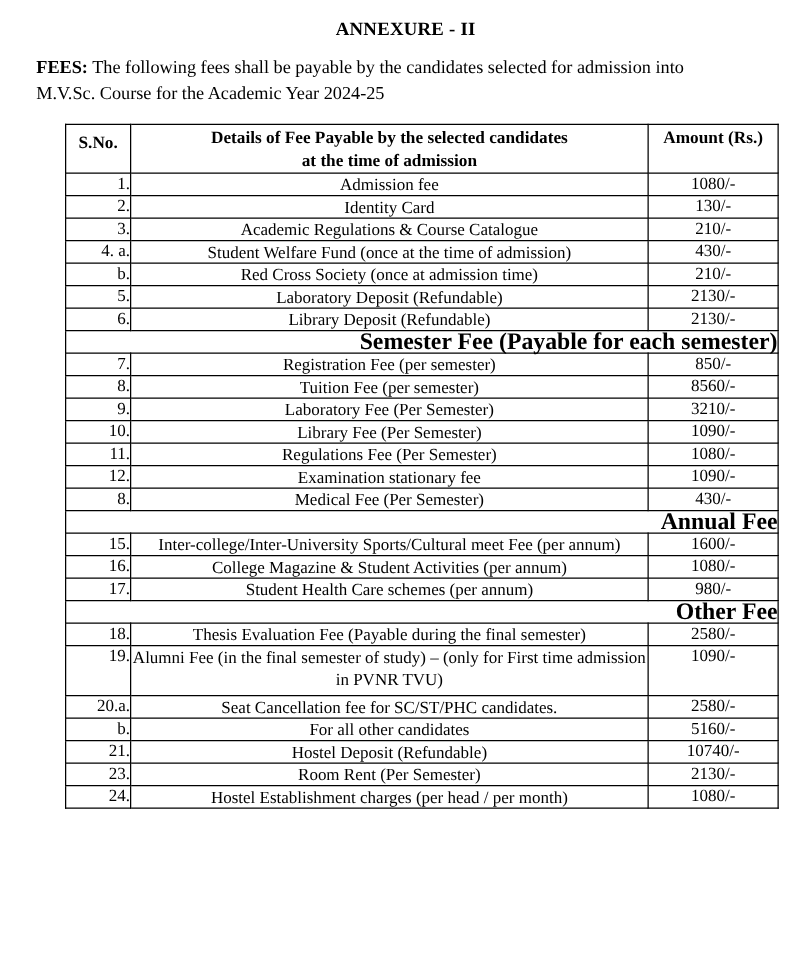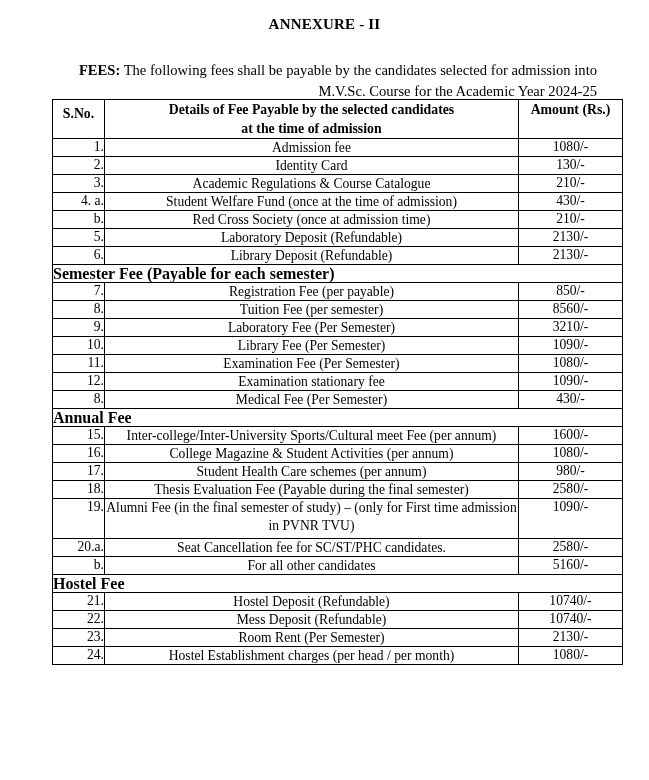--- a/index.html
+++ b/index.html
@@ -27,24 +27,24 @@
   .doc-title {
     text-align: center;
     font-weight: bold;
     font-size: 15px;
     letter-spacing: 0.2px;
     margin: 0;
     padding-top: 16px;
   }
 
   .fees-intro {
-    text-align: right;
+    text-align: left;
     font-size: 14.6px;
     line-height: 21px;
-    margin: 16px;
+    margin: 0;
     padding-top: 11px;
     padding-left: 29px;
     padding-right: 36px;
   }
   .fees-intro .fees-label {
     font-weight: bold;
   }
 
   
   .table-wrap {
@@ -98,23 +98,23 @@
   }
   .cell-amt {
     text-align: center;
     padding: 1px 4px 2px 4px;
     line-height: 16px;
     white-space: nowrap;
   }
 
   
   .section-cell {
-    text-align: left;
-    font-weight: bold;
-    font-size: 16px;
+    text-align: right;
+    font-weight: bold;
+    font-size: 19px;
     line-height: 17px;
     padding: 2px 4px 3px 4px;
   }
 
   
   .cell-detail.two-line {
     line-height: 18px;
     padding-bottom: 3px;
   }
 </style>
@@ -181,41 +181,41 @@
           <tr>
             <td class="cell-sno">6.</td>
             <td class="cell-detail">Library Deposit (Refundable)</td>
             <td class="cell-amt">2130/-</td>
           </tr>
           <tr>
             <td class="section-cell" colspan="3">Semester Fee (Payable for each semester)</td>
           </tr>
           <tr>
             <td class="cell-sno">7.</td>
-            <td class="cell-detail">Registration Fee (per payable)</td>
+            <td class="cell-detail">Registration Fee (per semester)</td>
             <td class="cell-amt">850/-</td>
           </tr>
           <tr>
             <td class="cell-sno">8.</td>
             <td class="cell-detail">Tuition Fee (per semester)</td>
             <td class="cell-amt">8560/-</td>
           </tr>
           <tr>
             <td class="cell-sno">9.</td>
             <td class="cell-detail">Laboratory Fee (Per Semester)</td>
             <td class="cell-amt">3210/-</td>
           </tr>
           <tr>
             <td class="cell-sno">10.</td>
             <td class="cell-detail">Library Fee (Per Semester)</td>
             <td class="cell-amt">1090/-</td>
           </tr>
           <tr>
             <td class="cell-sno">11.</td>
-            <td class="cell-detail">Examination Fee (Per Semester)</td>
+            <td class="cell-detail">Regulations Fee (Per Semester)</td>
             <td class="cell-amt">1080/-</td>
           </tr>
           <tr>
             <td class="cell-sno">12.</td>
             <td class="cell-detail">Examination stationary fee</td>
             <td class="cell-amt">1090/-</td>
           </tr>
           <tr>
             <td class="cell-sno">8.</td>
             <td class="cell-detail">Medical Fee (Per Semester)</td>
@@ -233,53 +233,48 @@
             <td class="cell-sno">16.</td>
             <td class="cell-detail">College Magazine &amp; Student Activities (per annum)</td>
             <td class="cell-amt">1080/-</td>
           </tr>
           <tr>
             <td class="cell-sno">17.</td>
             <td class="cell-detail">Student Health Care schemes (per annum)</td>
             <td class="cell-amt">980/-</td>
           </tr>
           <tr>
+            <td class="section-cell" colspan="3">Other Fee</td>
+          </tr>
+          <tr>
             <td class="cell-sno">18.</td>
             <td class="cell-detail">Thesis Evaluation Fee (Payable during the final semester)</td>
             <td class="cell-amt">2580/-</td>
           </tr>
           <tr>
             <td class="cell-sno">19.</td>
             <td class="cell-detail two-line">Alumni Fee (in the final semester of study) – (only for First time admission in PVNR TVU)</td>
             <td class="cell-amt">1090/-</td>
           </tr>
           <tr>
             <td class="cell-sno">20.a.</td>
             <td class="cell-detail">Seat Cancellation fee for SC/ST/PHC candidates.</td>
             <td class="cell-amt">2580/-</td>
           </tr>
           <tr>
             <td class="cell-sno">b.</td>
             <td class="cell-detail">For all other candidates</td>
             <td class="cell-amt">5160/-</td>
           </tr>
           <tr>
-            <td class="section-cell" colspan="3">Hostel Fee</td>
-          </tr>
-          <tr>
             <td class="cell-sno">21.</td>
             <td class="cell-detail">Hostel Deposit (Refundable)</td>
             <td class="cell-amt">10740/-</td>
           </tr>
           <tr>
-            <td class="cell-sno">22.</td>
-            <td class="cell-detail">Mess Deposit (Refundable)</td>
-            <td class="cell-amt">10740/-</td>
-          </tr>
-          <tr>
             <td class="cell-sno">23.</td>
             <td class="cell-detail">Room Rent (Per Semester)</td>
             <td class="cell-amt">2130/-</td>
           </tr>
           <tr>
             <td class="cell-sno">24.</td>
             <td class="cell-detail">Hostel Establishment charges (per head / per month)</td>
             <td class="cell-amt">1080/-</td>
           </tr>
         </tbody>

